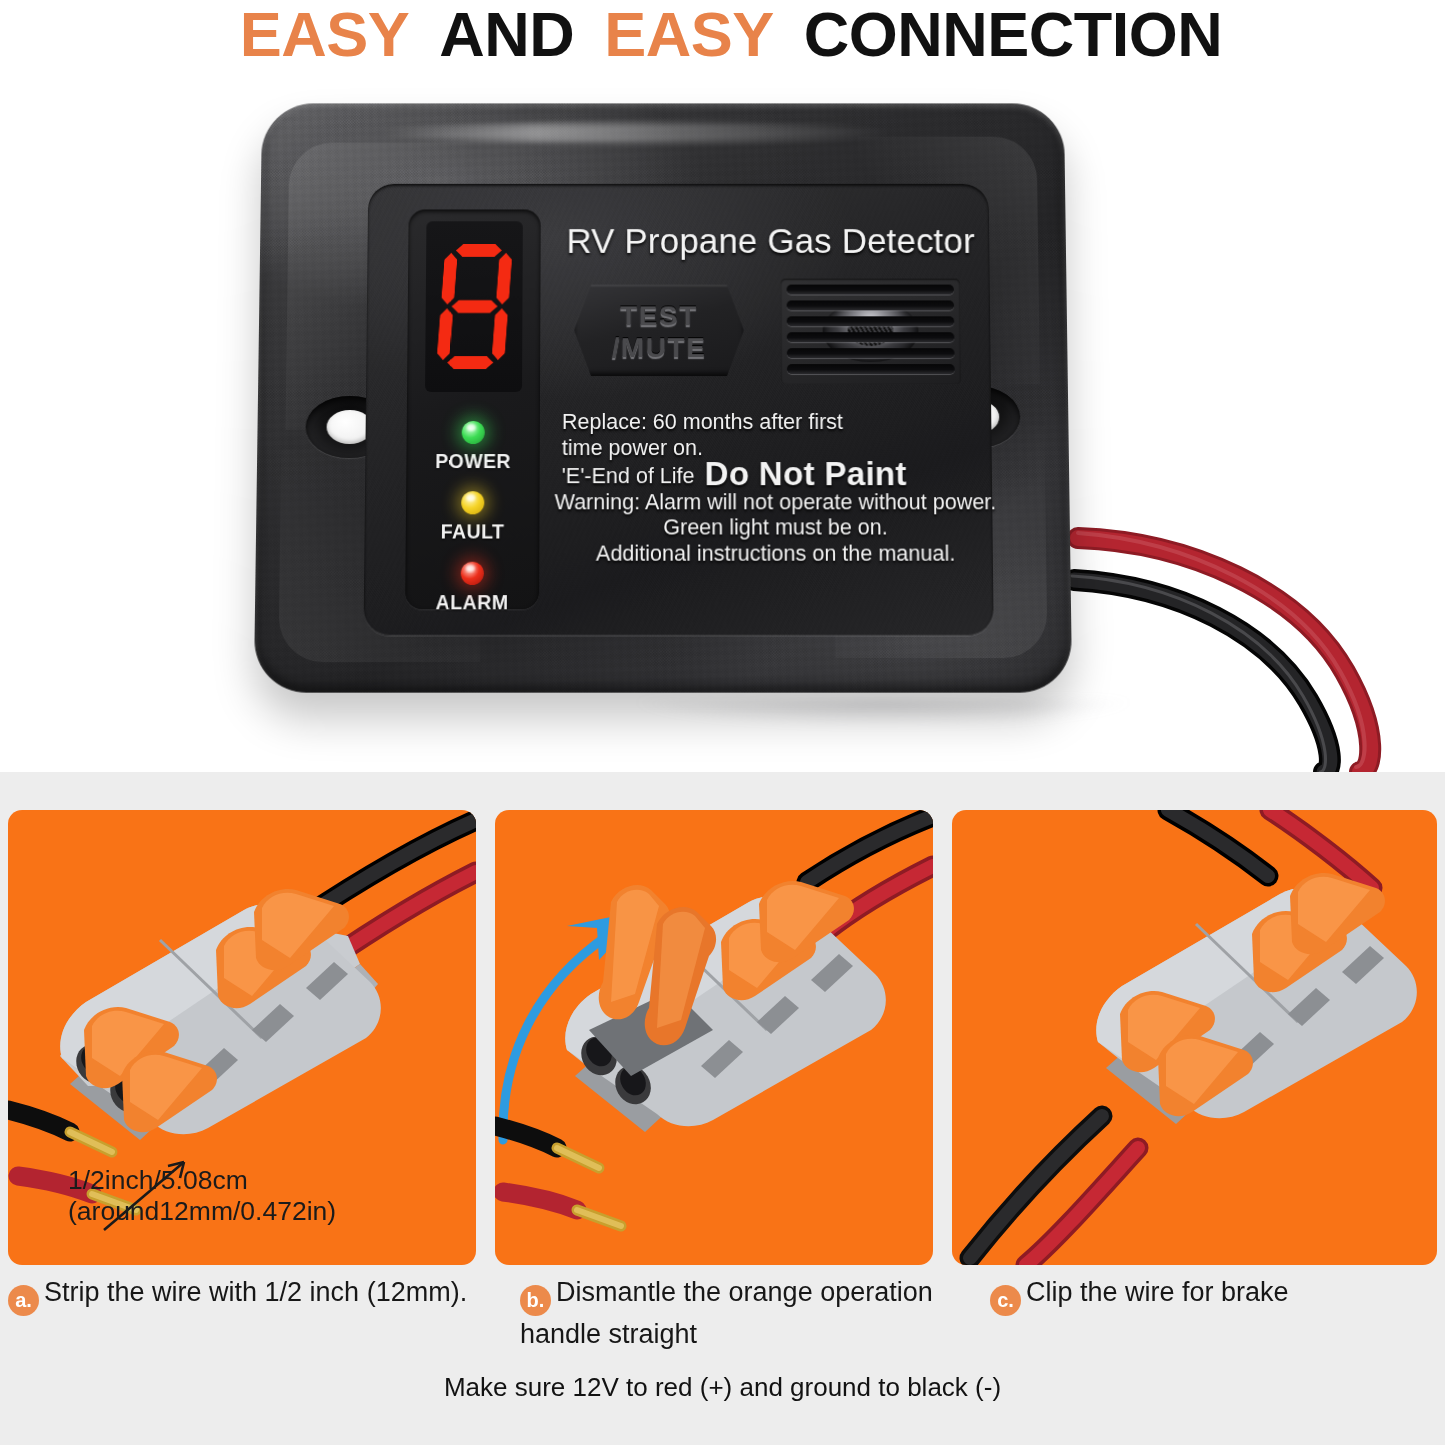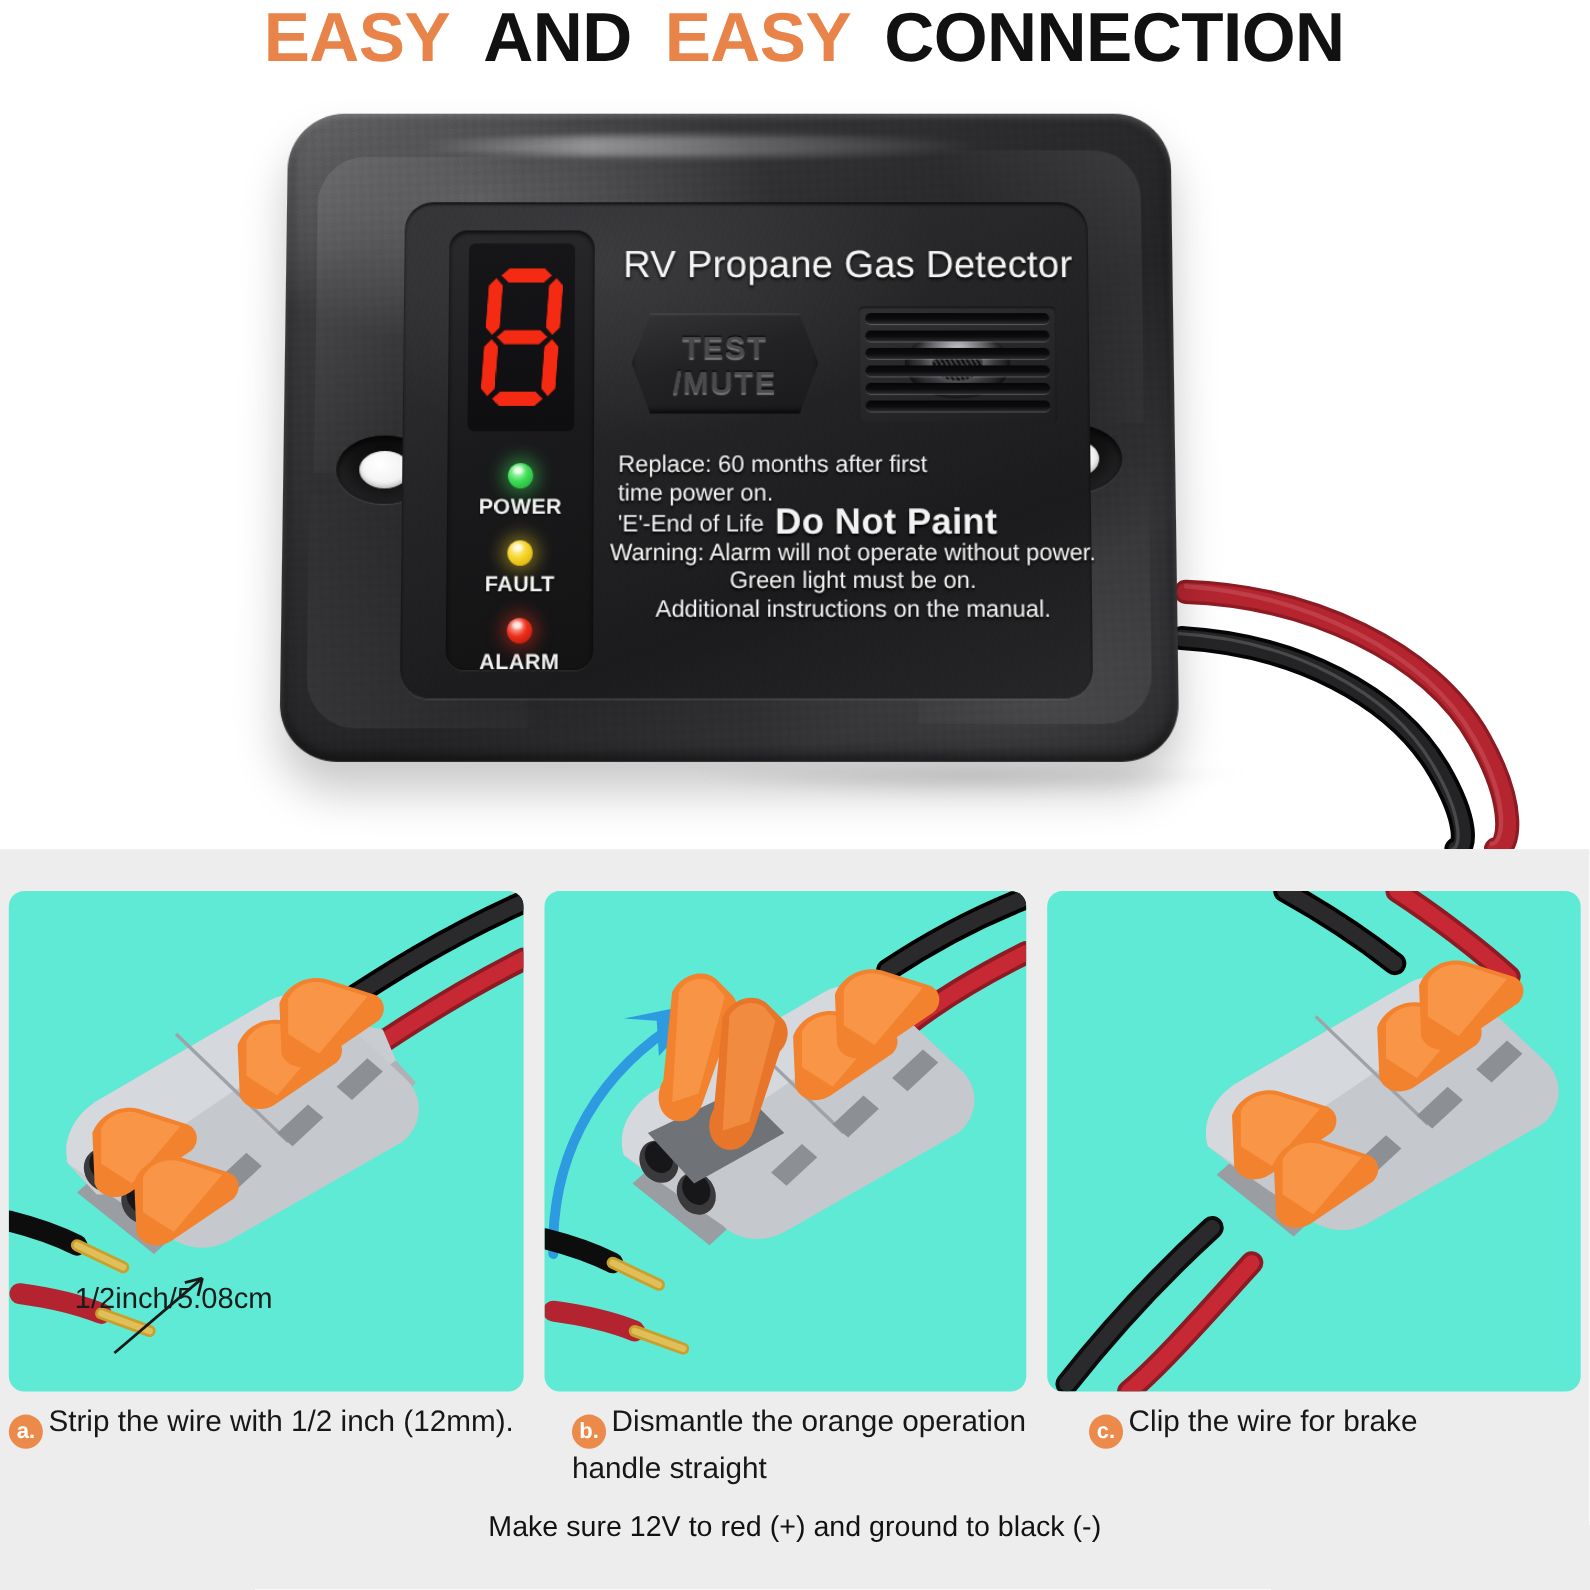--- a/index.html
+++ b/index.html
@@ -265,21 +265,21 @@
   
   .wire-svg{ position:absolute; left:0; top:0; width:1445px; height:700px; pointer-events:none; }
 
   
   .lower{
     position:absolute; left:0; top:772px; width:1445px; height:673px;
     background:#ededed;
   }
   .panels{ position:absolute; left:0; top:38px; width:1445px; height:455px; }
   .panel{
-    position:absolute; top:0; height:455px; background:#5eead4;
+    position:absolute; top:0; height:455px; background:#f97316;
     border-radius:14px;
     overflow:hidden;
   }
   .panel.a{ left:8px;   width:468px; }
   .panel.b{ left:495px; width:438px; }
   .panel.c{ left:952px; width:485px; }
 
   .panel svg{ position:absolute; left:0; top:0; }
 
   .measure{
@@ -464,20 +464,21 @@
         <path d="M10 366 C40 370 64 376 84 384" stroke="#B32430" stroke-width="19" fill="none" stroke-linecap="round"></path>
         <path d="M84 384 L128 400" stroke="#C8A02E" stroke-width="11" fill="none" stroke-linecap="round"></path>
         <path d="M84 384 L128 400" stroke="#E0BE58" stroke-width="6" fill="none" stroke-linecap="round"></path>
 
         <path d="M96 420 L176 352" stroke="#1a1a1a" stroke-width="2.6" fill="none"></path>
         <path d="M176 352 L160 356 M176 352 L172 368" stroke="#1a1a1a" stroke-width="2.6" fill="none"></path>
       </svg>
 
       <div class="measure">
         <div>1/2inch/5.08cm</div>
+        <div>(around12mm/0.472in)</div>
       </div>
     </div>
 
     <div class="panel b">
       <svg width="438" height="455" viewBox="0 0 438 455">
 
         <path d="M438 6 C392 24 348 48 312 72" stroke="#000000" stroke-width="21" fill="none" stroke-linecap="round"></path>
         <path d="M438 6 C392 24 348 48 312 72" stroke="#2a2a2c" stroke-width="14" fill="none" stroke-linecap="round"></path>
         <path d="M438 56 C398 76 358 100 330 122" stroke="#8e1b24" stroke-width="21" fill="none" stroke-linecap="round"></path>
         <path d="M438 56 C398 76 358 100 330 122" stroke="#C62834" stroke-width="14" fill="none" stroke-linecap="round"></path>

